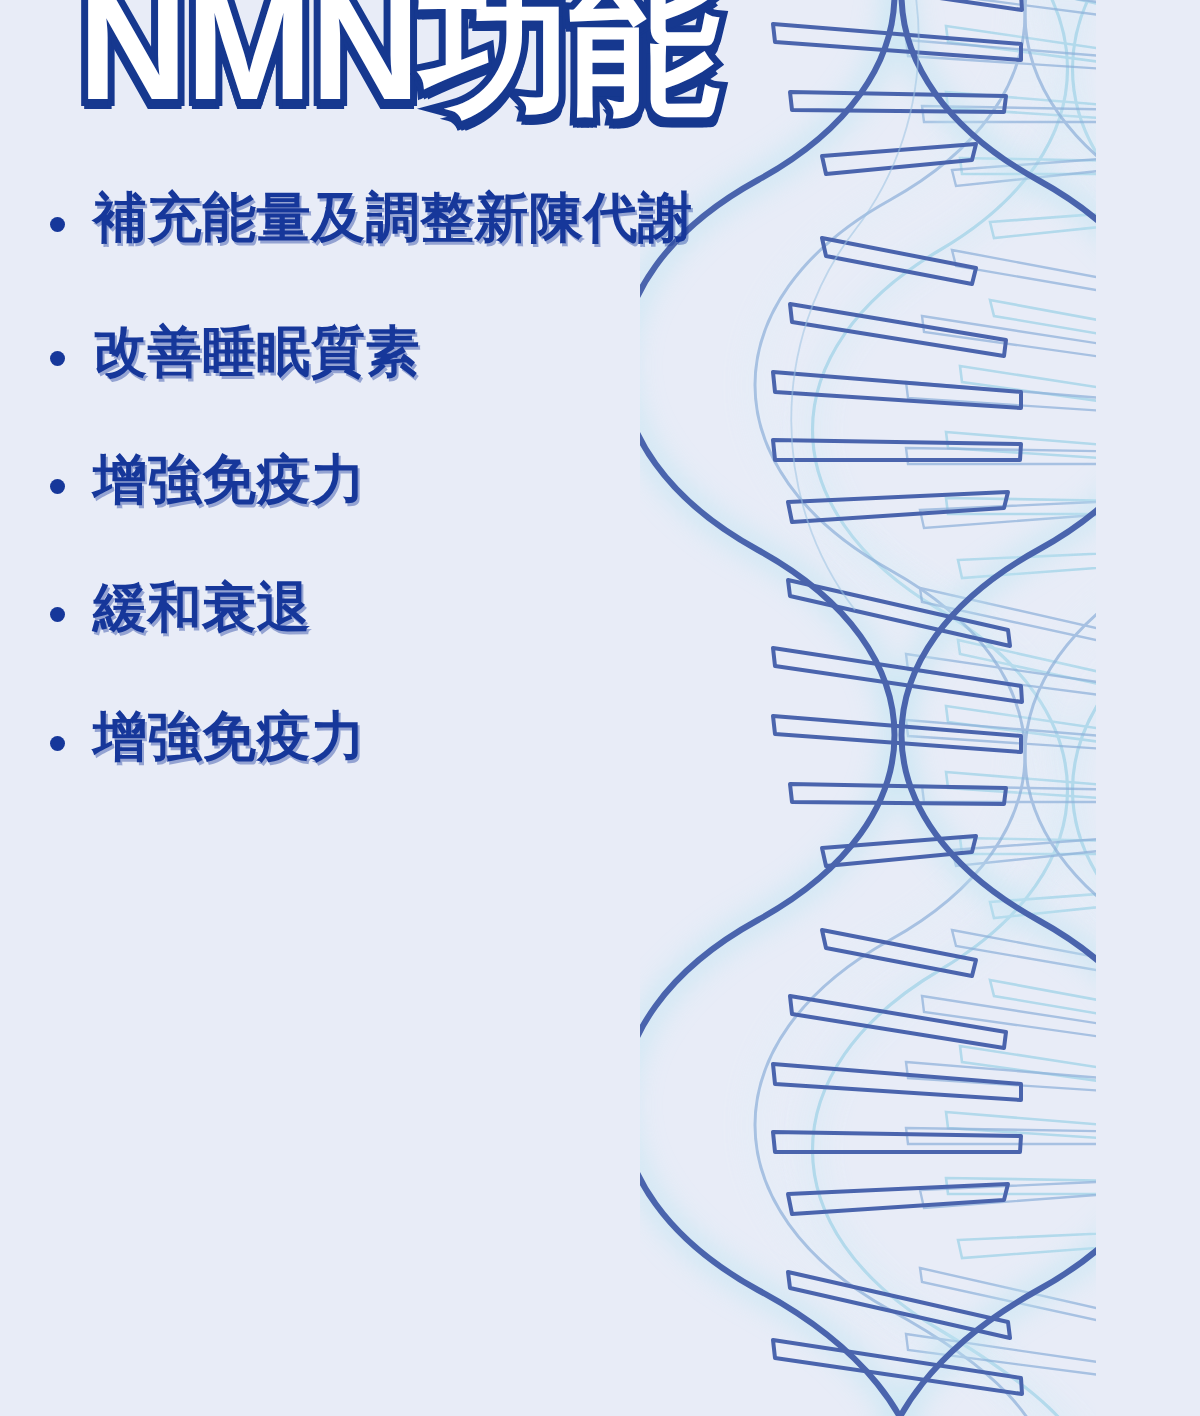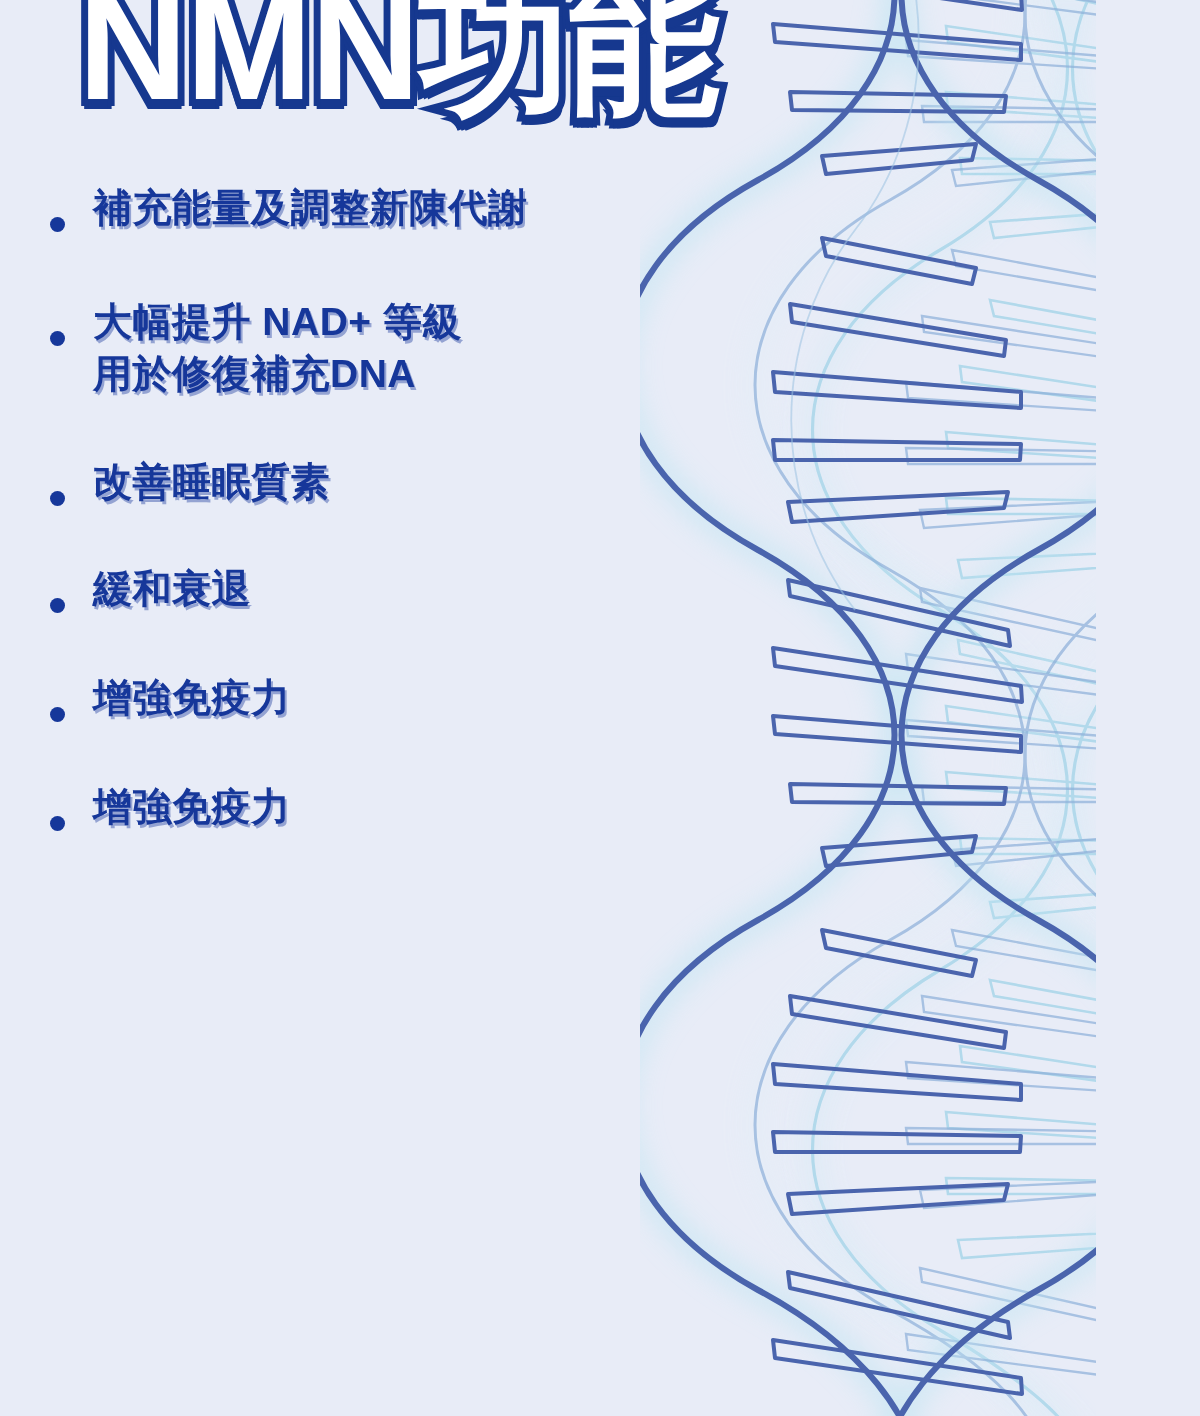--- a/index.html
+++ b/index.html
@@ -83,21 +83,21 @@
     flex: 0 0 auto;
     width: 15px;
     height: 15px;
     border-radius: 50%;
     background: #16379a;
     margin-top: 35px;
     margin-right: 28px;
   }
   .benefit-text {
     flex: 1 1 auto;
-    font-size: 39px;
+    font-size: 54px;
     line-height: 1.33;
     font-weight: bold;
     color: #16379a;
     letter-spacing: 0.5px;
     text-shadow: 2px 3px 0 rgba(22,55,154,0.40);
   }
   .benefit-line { display: block; white-space: nowrap; }
 
   
   .benefit-item.i0 { margin-bottom: 62px; }
@@ -278,47 +278,40 @@
 
   <ul id="benefit-list">
 
     <li class="benefit-item i0">
       <span class="bullet-dot"></span>
       <span class="benefit-text">
         <span class="benefit-line">補充能量及調整新陳代謝</span>
       </span>
     </li>
 
-    <li class="benefit-item i1">
-      <span class="bullet-dot"></span>
-      <span class="benefit-text">
-        <span class="benefit-line">大幅提升 NAD+ 等級</span>
-        <span class="benefit-line">用於修復補充DNA</span>
-      </span>
-    </li>
 
 
     <li class="benefit-item i3">
       <span class="bullet-dot"></span>
       <span class="benefit-text">
         <span class="benefit-line">改善睡眠質素</span>
       </span>
     </li>
 
+    <li class="benefit-item i4">
+      <span class="bullet-dot"></span>
+      <span class="benefit-text">
+        <span class="benefit-line">增強免疫力</span>
+      </span>
+    </li>
+
     <li class="benefit-item i5">
       <span class="bullet-dot"></span>
       <span class="benefit-text">
         <span class="benefit-line">緩和衰退</span>
-      </span>
-    </li>
-
-    <li class="benefit-item i4">
-      <span class="bullet-dot"></span>
-      <span class="benefit-text">
-        <span class="benefit-line">增強免疫力</span>
       </span>
     </li>
 
     <li class="benefit-item i6">
       <span class="bullet-dot"></span>
       <span class="benefit-text">
         <span class="benefit-line">增強免疫力</span>
       </span>
     </li>
 

